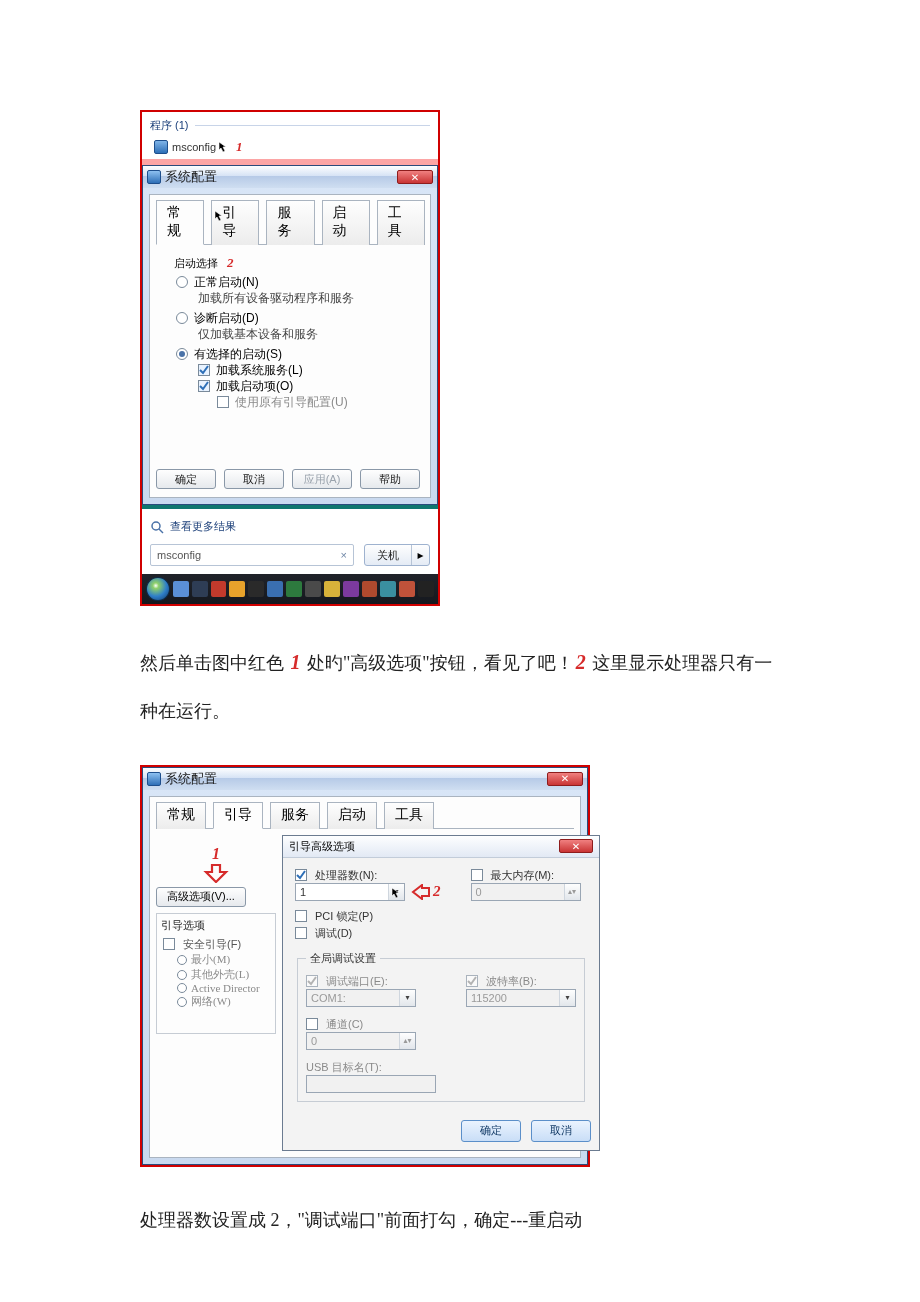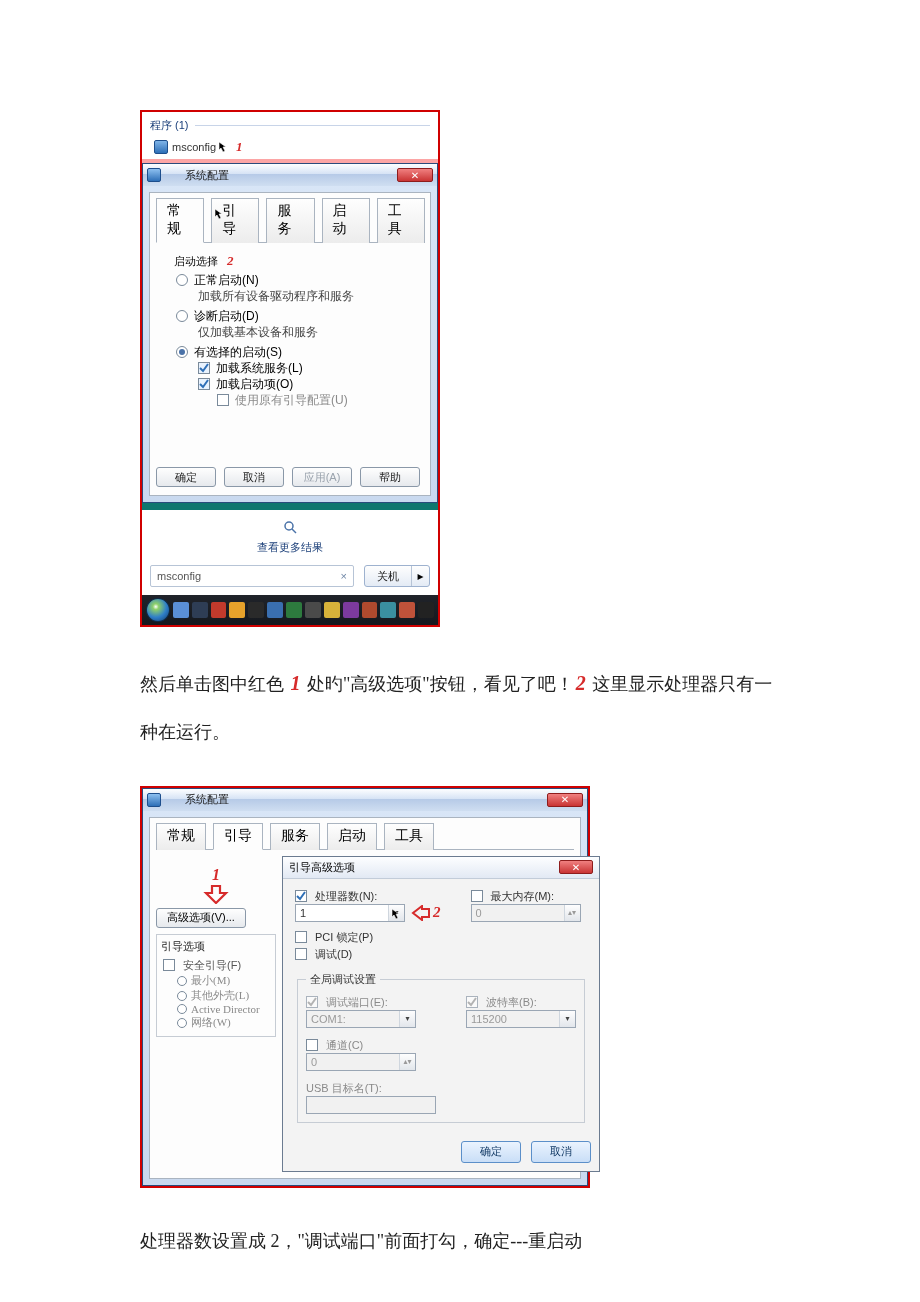--- a/index.html
+++ b/index.html
@@ -18,21 +18,21 @@
     border: 2px solid #d00000;
     background: #fff;
     position: relative;
     margin-bottom: 30px;
   }
   
   .fig1 { width: 300px; }
   .start-results {
     background: #fff;
     padding: 6px 8px 2px 8px;
-    border-bottom: 4px solid #fca5a5;
+    border-bottom: 6px solid #fca5a5;
   }
   .start-results-divider {
     display: flex; align-items: center; gap: 6px;
     color: #1a3e78; font-size: 11px; margin-bottom: 4px;
   }
   .start-results-divider .line { flex: 1; height: 1px; background: #c8d4e8; }
   .start-item {
     display: flex; align-items: center; gap: 4px;
     padding: 2px 4px; color: #333; font-size: 11px;
   }
@@ -59,21 +59,21 @@
   .titlebar {
     height: 22px;
     background: linear-gradient(#fdfeff, #d6e3f5 45%, #b6cae7 46%, #cfdef1);
     display: flex; align-items: center; padding: 0 4px;
   }
   .titlebar .sysicon {
     width: 14px; height: 14px; border-radius: 2px;
     background: linear-gradient(#8dc0f0,#2e6fb7);
     border: 1px solid #1d4e8c; margin-right: 4px;
   }
-  .titlebar .title { font-size: 11px; color: #1a1a1a; margin-left: 20px; }
+  .titlebar .title { font-size: 13px; color: #1a1a1a; }
   .titlebar .controls { margin-left: auto; display: flex; gap: 2px; }
   .winbtn {
     width: 22px; height: 14px; border-radius: 2px;
     display: flex; align-items: center; justify-content: center;
     font-size: 10px; color: #fff;
   }
   .winbtn.close {
     width: 36px;
     background: linear-gradient(#f08080,#c93434);
     border: 1px solid #8e1c1c;
@@ -130,22 +130,21 @@
     background: linear-gradient(#fefefe,#e6e9ed);
     border-radius: 3px;
     font-size: 11px;
     display: inline-flex; align-items: center; justify-content: center;
     color: #222;
   }
   .btn.disabled { color: #9aa3ad; }
   .see-more {
     display: flex; align-items: center; gap: 6px;
     padding: 10px 8px 6px 8px; font-size: 11px; color: #1a3e78;
-    border-top: 7px solid #0f766e;
-    flex-direction: column;
+    border-top: 4px solid #0f766e;
   }
   .see-more .mag {
     width: 14px; height: 14px; display:inline-block;
   }
   .searchbar {
     display: flex; align-items: center; gap: 10px;
     padding: 4px 8px 8px 8px;
   }
   .searchinput {
     flex: 1;
@@ -213,21 +212,21 @@
   }
   .annot-arrow-down .num { font-style: italic; font-weight: bold; font-family:"Times New Roman",serif; font-size:16px; }
   .annot-arrow-down svg { width:26px; height:20px; display:block; margin:0 auto;}
   .advbtn {
     width: 90px; height: 20px; margin: 2px 0 6px 0;
     border: 1px solid #8a98a8; border-radius: 3px;
     background: linear-gradient(#fefefe,#e6e9ed);
     font-size: 11px; display:flex; align-items:center; justify-content:center;
   }
   .fieldset {
-    border: 1px solid #c6ccd4; padding: 4px 6px 6px 6px;
+    border: 1px solid #c6ccd4; padding: 4px 6px 24px 6px;
     font-size: 11px; color: #555;
   }
   .fieldset-title {
     font-size: 11px; color: #222; margin: 0 0 4px -2px;
   }
   .radio-gray { color:#8a8a8a;font-family:Liberation Serif, serif;}
   .inner-dialog {
     flex: 1;
     border: 1px solid #6b7b90;
     background: #f3f3f3;

